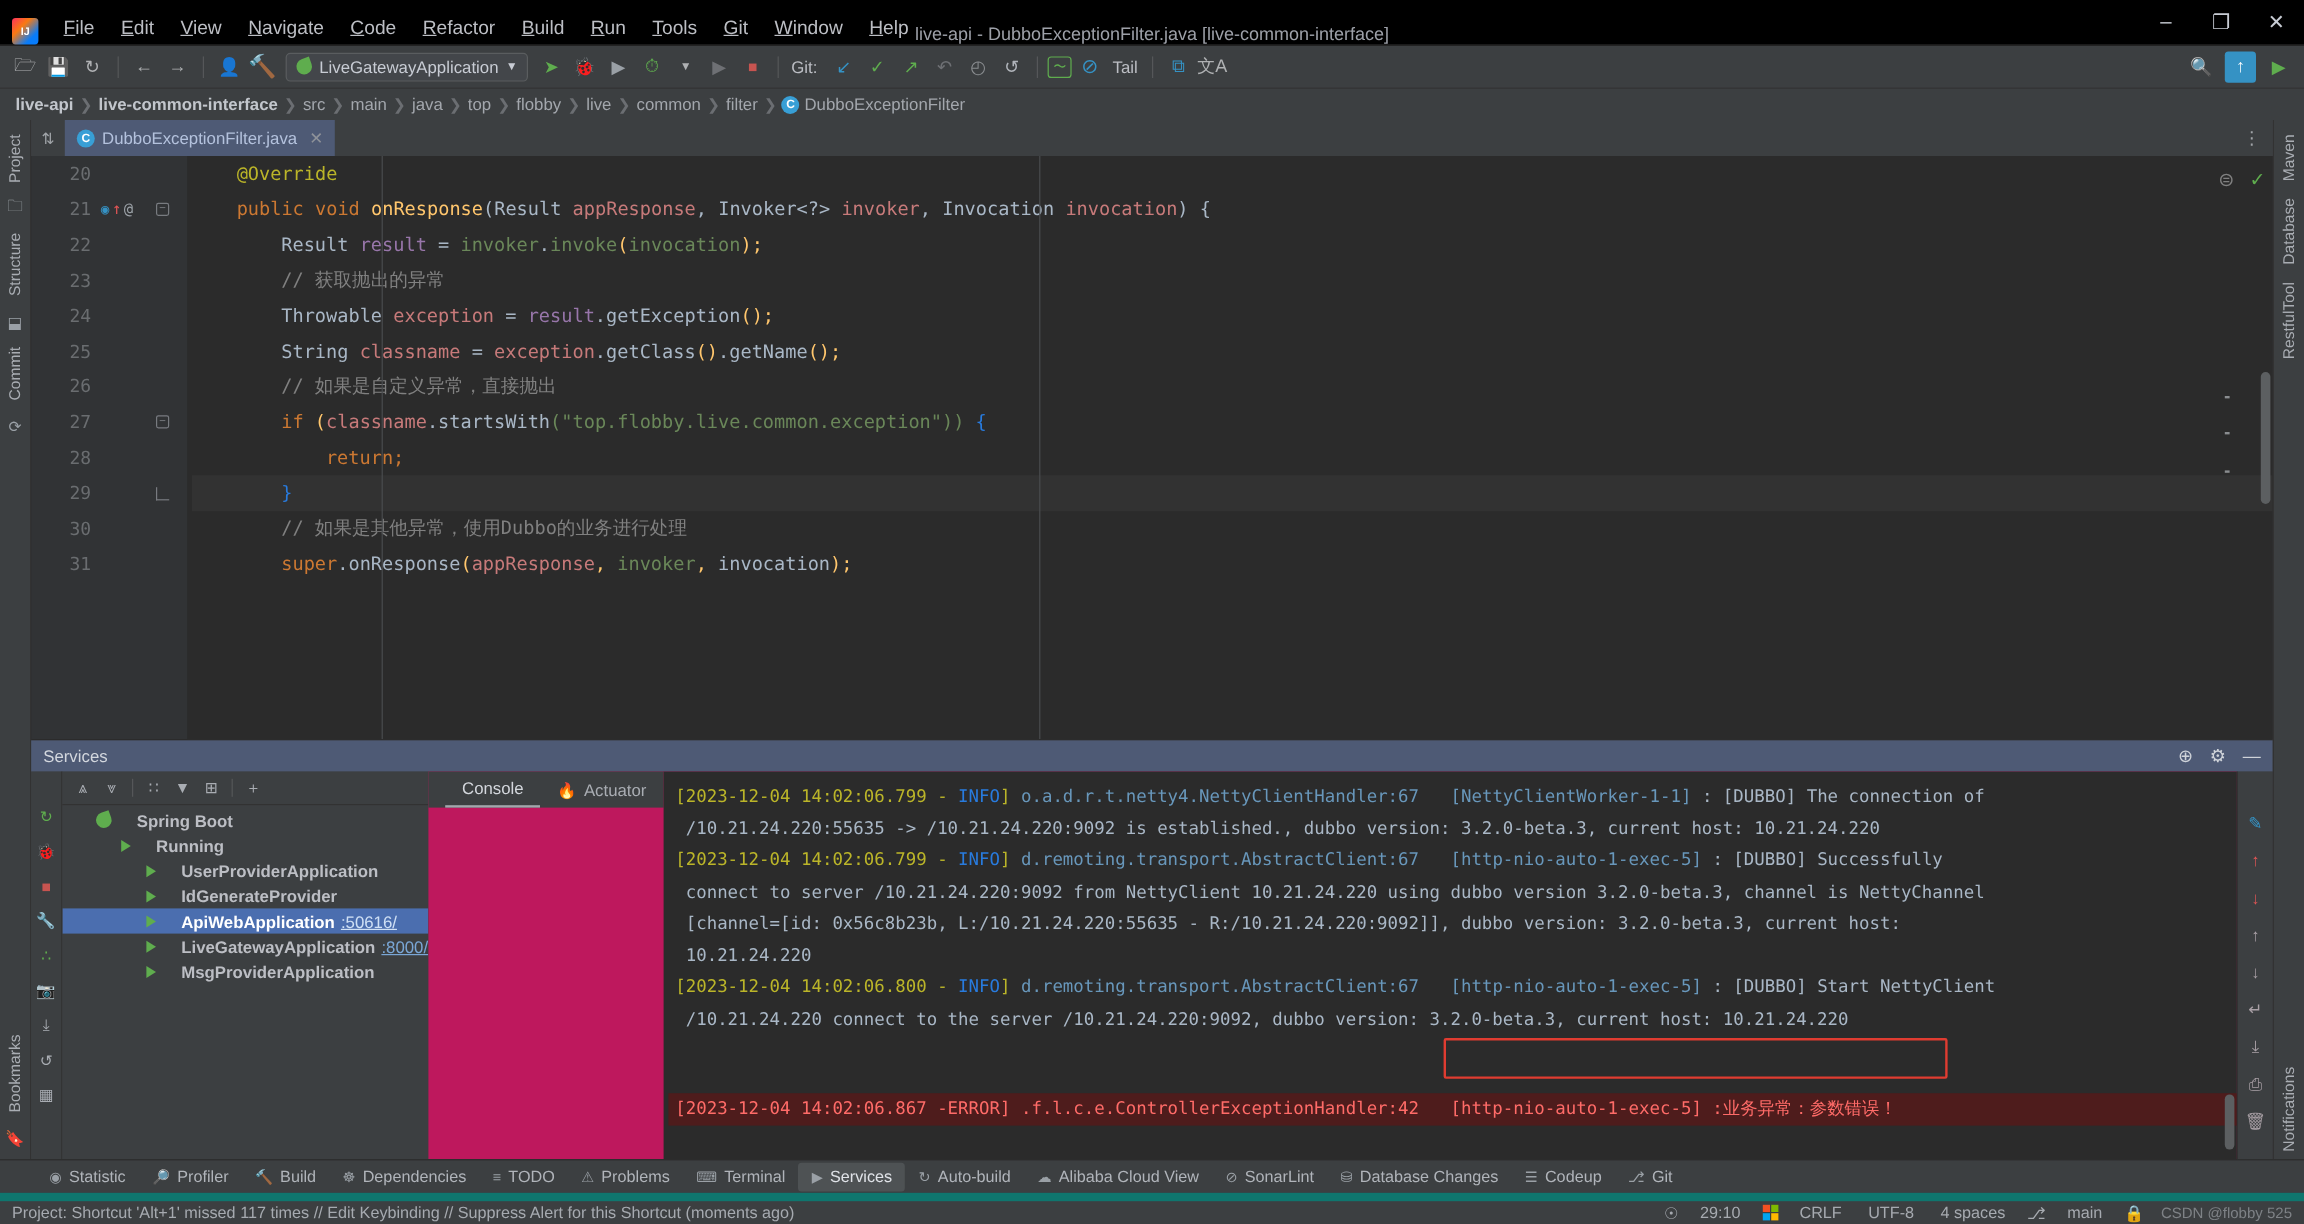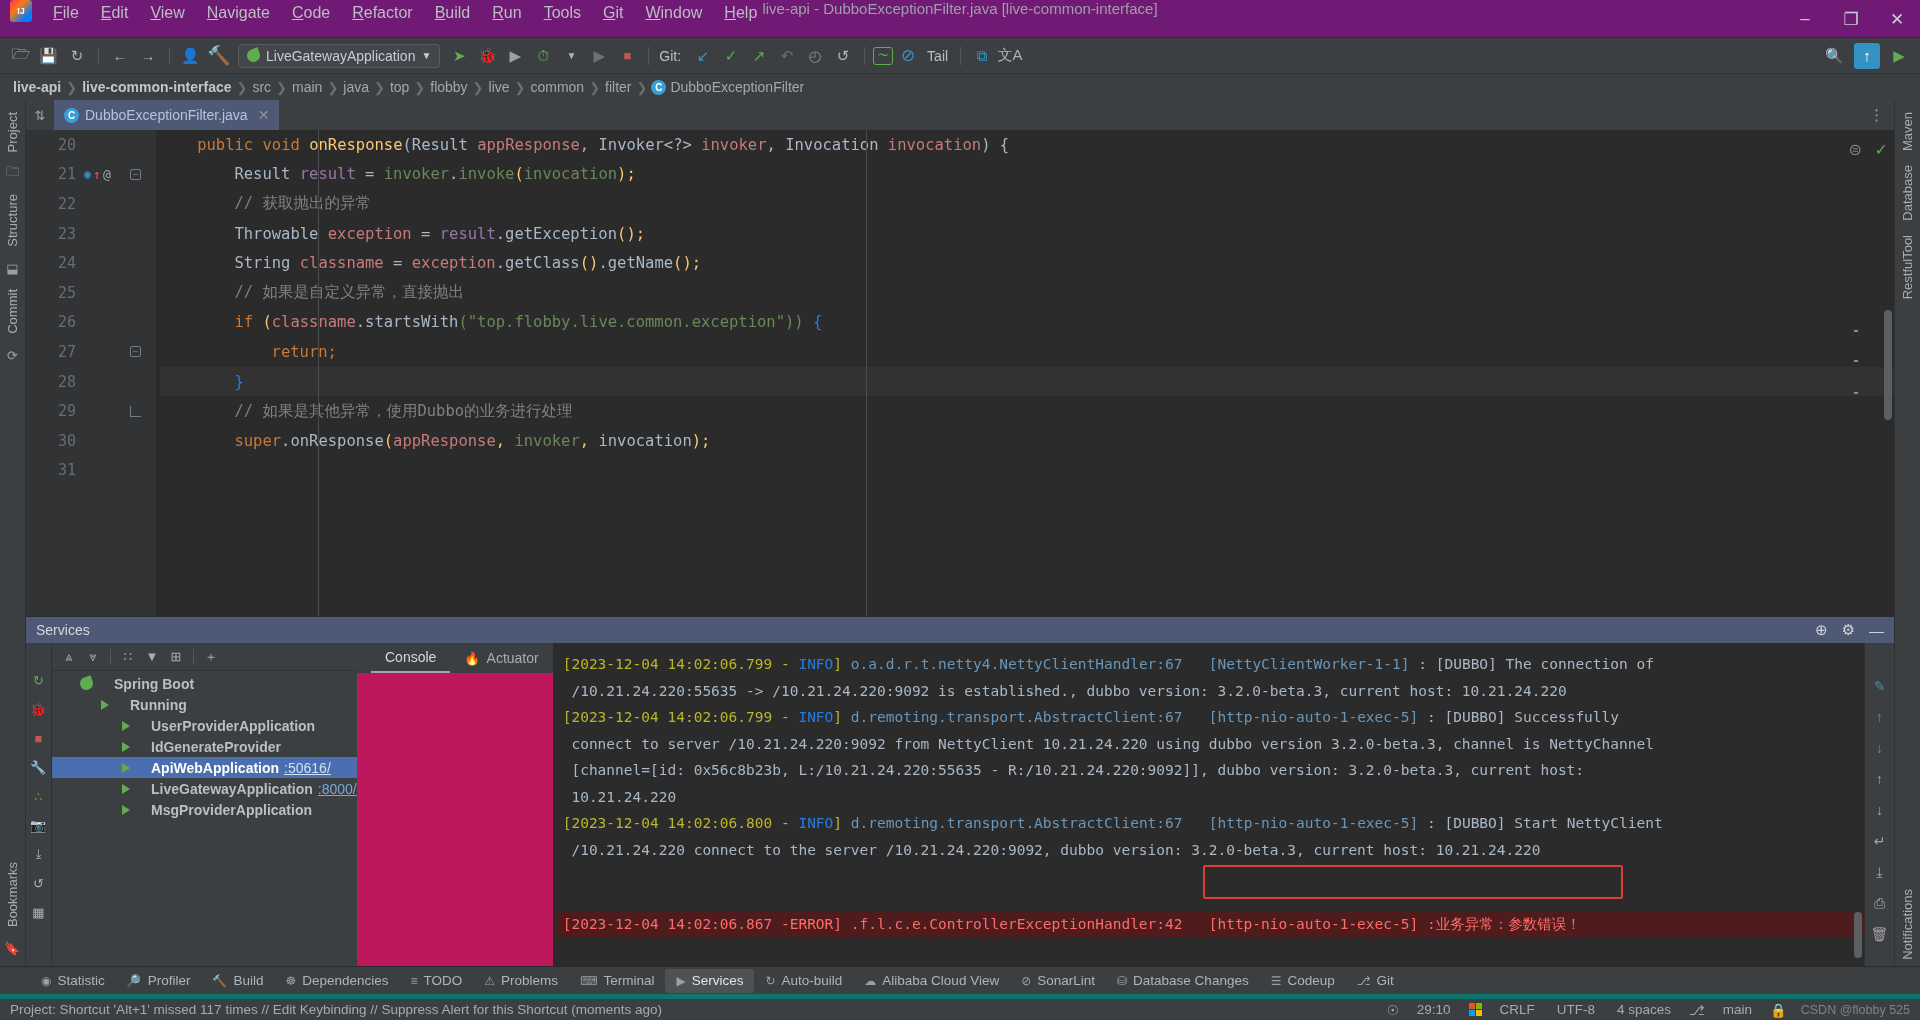--- a/index.html
+++ b/index.html
@@ -7,21 +7,21 @@
     width: 1920px; height: 1020px;
     background: #3c3f41;
     font-family: "Liberation Sans", sans-serif;
     overflow: hidden;
     color: #bbbbbb;
   }
   .app { width: 1920px; height: 1020px; display: flex; flex-direction: column; position: relative; }
 
   
   .titlebar {
-    height: 38px; background: #701a75; display: flex; align-items: flex-start;
+    height: 38px; background: #000000; display: flex; align-items: flex-end;
     border-bottom: 1px solid #2b2b2b; flex: 0 0 38px; position: relative;
   }
   .ij-logo {
     width: 22px; height: 22px; margin: 0 10px 0 10px; border-radius: 3px;
     background: linear-gradient(135deg,#fe315d 0%,#f97a12 35%,#087cfa 75%);
     position: relative; flex: 0 0 22px;
   }
   .ij-logo::after {
     content: "IJ"; position: absolute; inset: 0; color: #fff; font-size: 9px;
     font-weight: bold; display: flex; align-items: center; justify-content: center;
@@ -242,21 +242,21 @@
     display: flex; align-items: center; gap: 6px; padding: 0 11px; height: 24px;
     font-size: 13.5px; color: #b0b4ba; border-radius: 3px;
   }
   .tw.active { background: #4e5254; color: #e0e3e8; }
   .tw-ico { font-size: 12px; color: #9aa0a6; }
 
   
   .statusbar {
     height: 26px; background: #3c3f41; display: flex; align-items: center;
     flex: 0 0 26px; padding: 0 10px; font-size: 13.5px; color: #a6aab0;
-    border-top: 5px solid #0f766e; gap: 0;
+    border-top: 7px solid #0f766e; gap: 0;
   }
   .sb-left { display: flex; align-items: center; gap: 6px; }
   .sb-right { margin-left: auto; display: flex; align-items: center; gap: 14px; }
   .sb-item { padding: 0 4px; white-space: nowrap; }
   .ms-logo { display:inline-grid; grid-template-columns: 6px 6px; grid-template-rows: 6px 6px; gap:1px; }
   .ms-logo i { display:block; }
   .branch-ico { color:#a6aab0; }
   .watermark { color:#7e8286; font-size: 12.5px; }
 </style>
 </head>
@@ -454,20 +454,21 @@
             </div>
             <div class="gl">
               <span class="num">31</span>
               <span class="marks"></span>
               <span style="width:18px;display:flex;align-items:center"></span>
             </div>
           </div>
         <div class="code-body" id="codebody">
           <div class="ind-guide" style="left:162px"></div>
           <div class="ind-guide" style="left:710px"></div>
+        <div class="cl"><span style="display:inline-block;width:37.2px"></span><span class="t-ann">@Override</span></div>
             <div class="cl"><span style="display:inline-block;width:37.2px"></span><span class="t-kw">public void </span><span class="t-mth">onResponse</span><span class="t-typ">(</span><span class="t-typ">Result </span><span class="t-par">appResponse</span><span class="t-typ">, </span><span class="t-typ">Invoker&lt;?&gt; </span><span class="t-par">invoker</span><span class="t-typ">, </span><span class="t-typ">Invocation </span><span class="t-par">invocation</span><span class="t-typ">) {</span></div>
             <div class="cl"><span style="display:inline-block;width:74.4px"></span><span class="t-typ">Result </span><span class="t-fld">result</span><span class="t-typ"> = </span><span class="t-grn">invoker</span><span class="t-typ">.</span><span class="t-grn">invoke</span><span class="t-mth">(</span><span class="t-grn">invocation</span><span class="t-mth">);</span></div>
             <div class="cl"><span style="display:inline-block;width:74.4px"></span><span class="t-cmt">// 获取抛出的异常</span></div>
             <div class="cl"><span style="display:inline-block;width:74.4px"></span><span class="t-typ">Throwable </span><span class="t-par">exception</span><span class="t-typ"> = </span><span class="t-fld">result</span><span class="t-typ">.getException</span><span class="t-mth">();</span></div>
             <div class="cl"><span style="display:inline-block;width:74.4px"></span><span class="t-typ">String </span><span class="t-par">classname</span><span class="t-typ"> = </span><span class="t-par">exception</span><span class="t-typ">.getClass</span><span class="t-mth">()</span><span class="t-typ">.getName</span><span class="t-mth">();</span></div>
             <div class="cl"><span style="display:inline-block;width:74.4px"></span><span class="t-cmt">// 如果是自定义异常，直接抛出</span></div>
             <div class="cl"><span style="display:inline-block;width:74.4px"></span><span class="t-kw">if </span><span class="t-mth">(</span><span class="t-par">classname</span><span class="t-typ">.startsWith</span><span class="t-grn">(</span><span class="t-str">"top.flobby.live.common.exception"</span><span class="t-grn">))</span><span class="t-blu"> {</span></div>
             <div class="cl"><span style="display:inline-block;width:111.60000000000001px"></span><span class="t-kw">return;</span></div>
             <div class="cl hl"><span style="display:inline-block;width:74.4px"></span><span class="t-blu">}</span></div>
             <div class="cl"><span style="display:inline-block;width:74.4px"></span><span class="t-cmt">// 如果是其他异常，使用Dubbo的业务进行处理</span></div>

